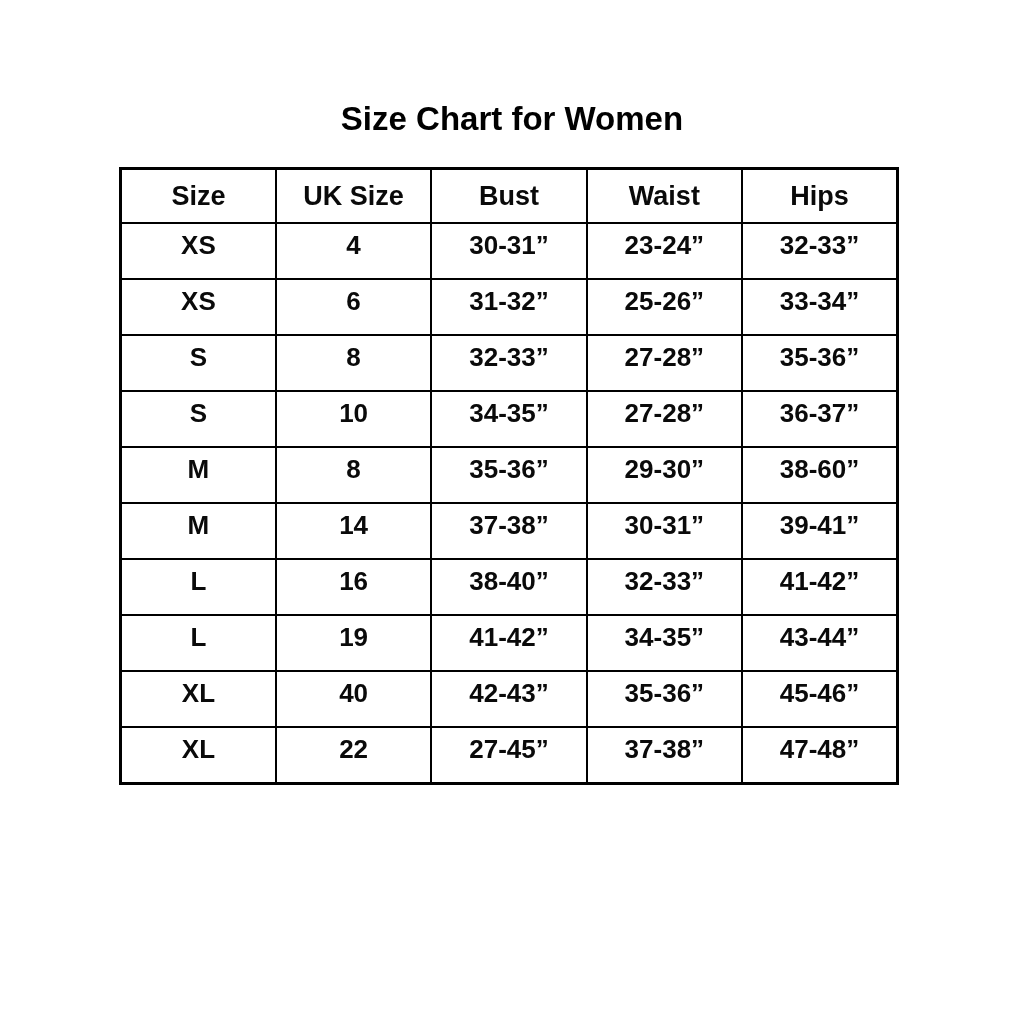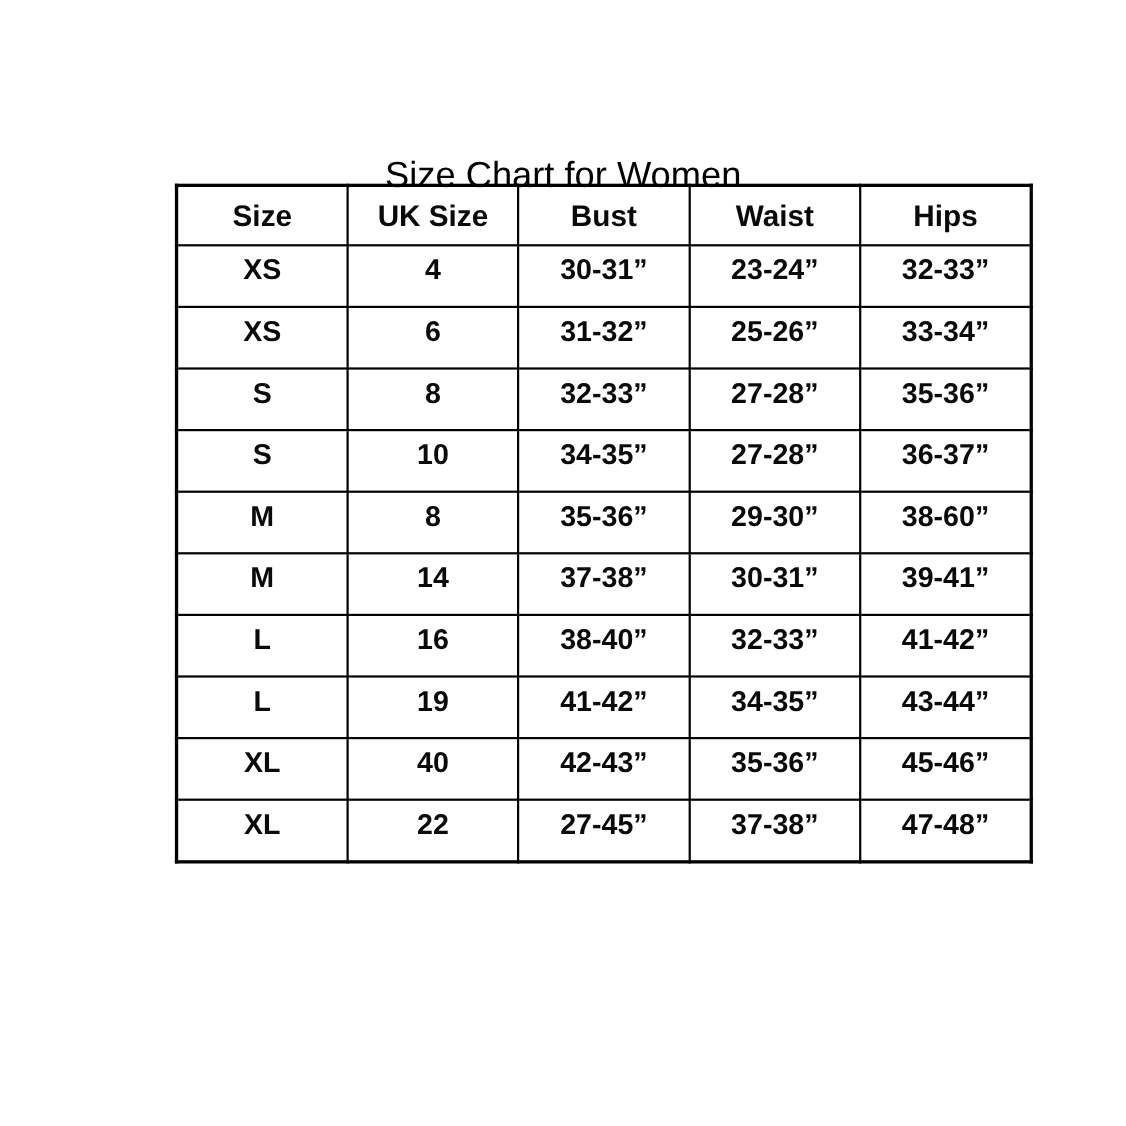--- a/index.html
+++ b/index.html
@@ -17,34 +17,32 @@
     overflow: hidden;
   }
   .chart-title {
     position: absolute;
     top: 100px;
     left: 0;
     width: 100%;
     text-align: center;
     font-size: 33px;
     line-height: 38px;
-    font-weight: normal;
+    font-weight: bold;
     letter-spacing: 0px;
     color: #000000;
-    margin-top: 40px;
   }
   table.size-table {
     position: absolute;
     left: 119px;
     top: 167px;
     width: 780px;
     border-collapse: collapse;
     table-layout: fixed;
     border: 3px solid #000000;
-    margin-left: 40px;
   }
   table.size-table th,
   table.size-table td {
     border: 2px solid #000000;
     text-align: center;
     font-weight: bold;
     color: #0a0a0a;
     overflow: hidden;
     white-space: nowrap;
   }

